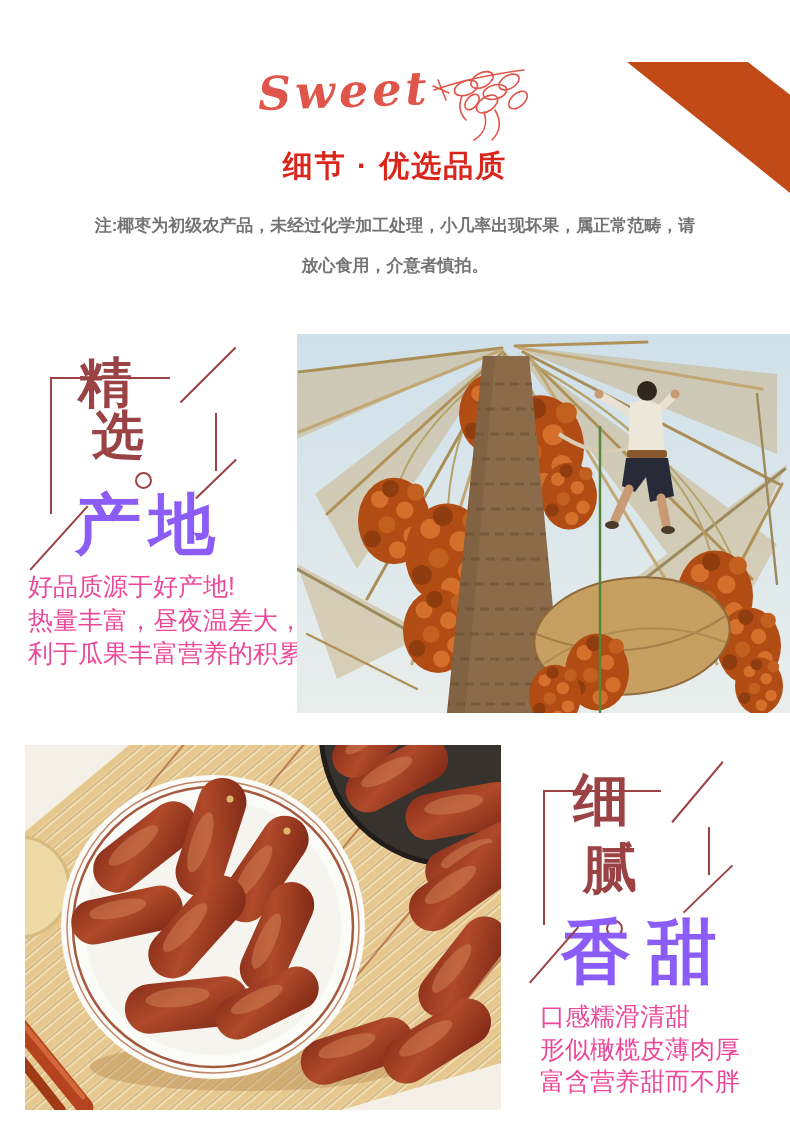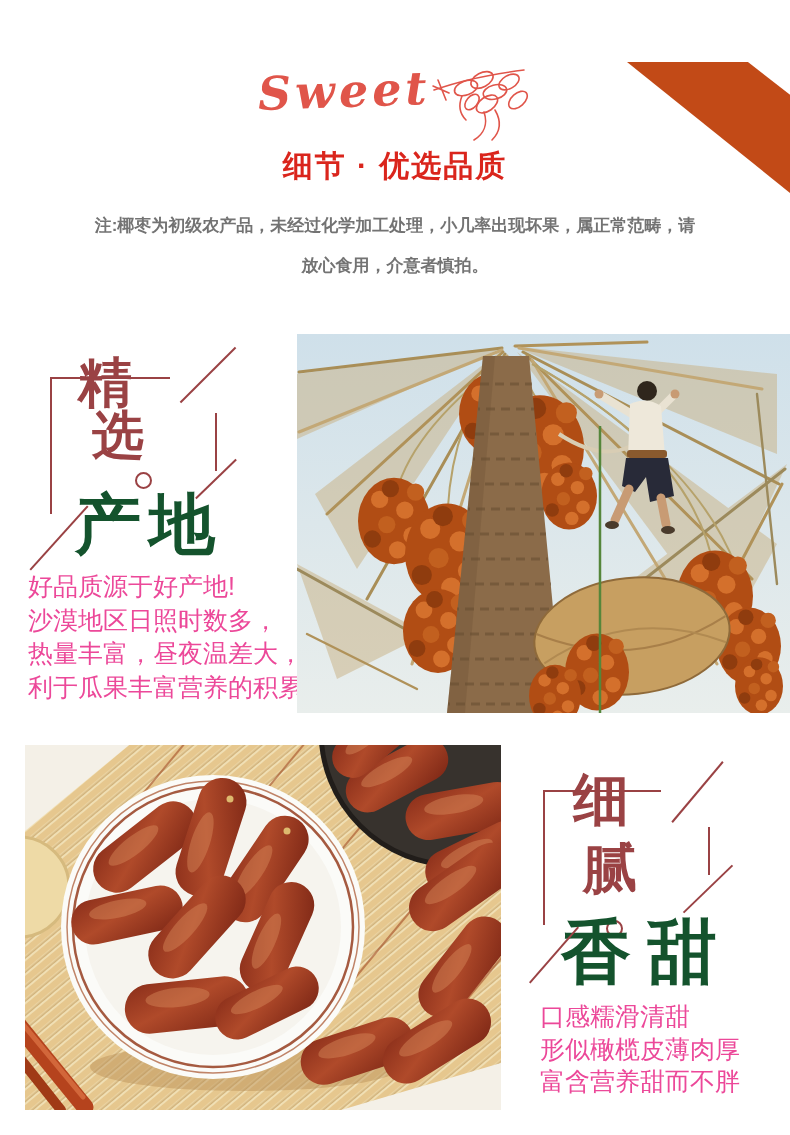--- a/index.html
+++ b/index.html
@@ -20,21 +20,21 @@
         color:#737373;line-height:40px;white-space:nowrap;}
   .note span{display:block;}
 
   
   .decor{width:270px;height:260px;}
   .decor .ln{position:absolute;background:#9a4244;}
   .decor .vchar{position:absolute;font-family:"Liberation Serif","DejaVu Serif",serif;
                 font-weight:bold;color:#9a4244;line-height:1;}
   .decor .ring{position:absolute;width:13px;height:13px;border:2px solid #9a4244;border-radius:50%;}
   .decor .big{position:absolute;font-family:"Liberation Serif","DejaVu Serif",serif;
-              font-weight:bold;color:#14532d;line-height:1;white-space:nowrap;}
+              font-weight:bold;color:#8b5cf6;line-height:1;white-space:nowrap;}
   .origin-decor{left:30px;top:340px;}
   .taste-decor{left:520px;top:750px;}
 
   
   .desc{color:#ec4899;}
   .desc span{display:block;}
   .origin-desc{left:28px;top:570px;font-size:25px;line-height:33.5px;}
   .taste-desc{left:540px;top:1000px;font-size:25px;line-height:32.5px;}
 
   
@@ -84,21 +84,20 @@
     <div class="ring" style="left:105px;top:132px;"></div>
     <div class="ln" style="left:139px;top:34px;width:78px;height:2px;transform:rotate(-45deg);"></div>
     <div class="ln" style="left:185px;top:73px;width:2px;height:58px;"></div>
     <div class="ln" style="left:158px;top:138px;width:56px;height:2px;transform:rotate(-44deg);"></div>
     <div class="big" style="left:45px;top:152px;font-size:66px;letter-spacing:8px;">产地</div>
     <div class="ln" style="left:-14px;top:197px;width:86px;height:2px;transform:rotate(-48deg);"></div>
   </div>
 
   <div class="abs desc origin-desc">
     <span>好品质源于好产地!</span>
-    <span>沙漠地区日照时数多，</span>
     <span>热量丰富，昼夜温差大，</span>
     <span>利于瓜果丰富营养的积累</span>
   </div>
 
   <svg class="photo palm" viewBox="0 0 493 379">
     <defs>
       <linearGradient id="skyg" x1="0" y1="0" x2="0" y2="1">
         <stop offset="0" stop-color="#cfe0ea"></stop>
           <stop offset="1" stop-color="#e9eeec"></stop>
       </linearGradient>

